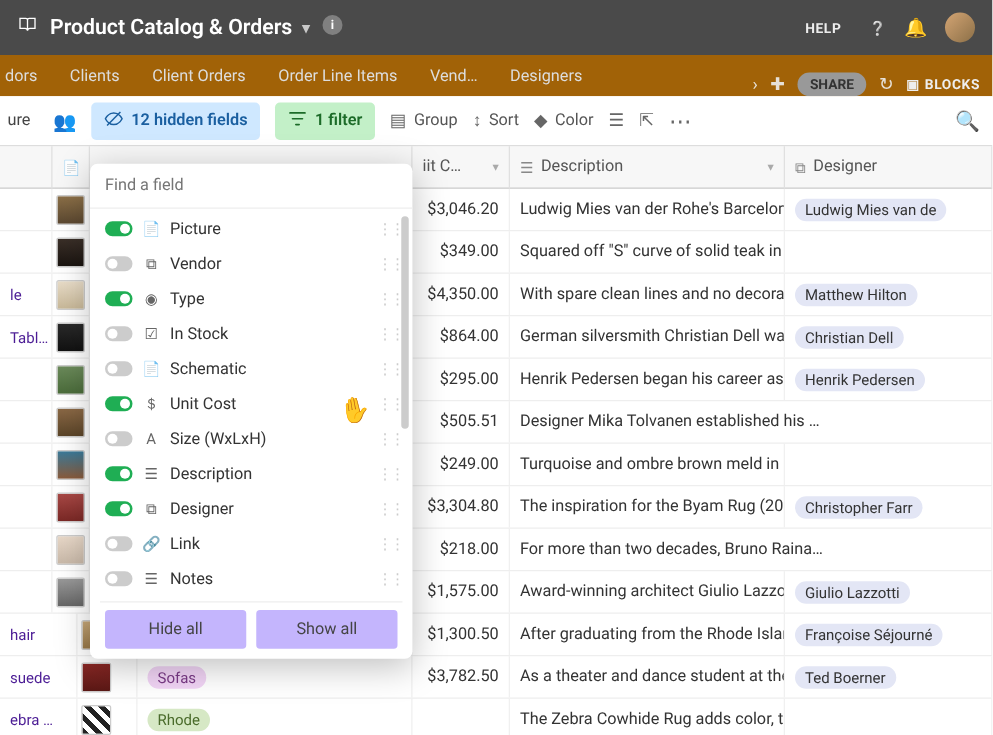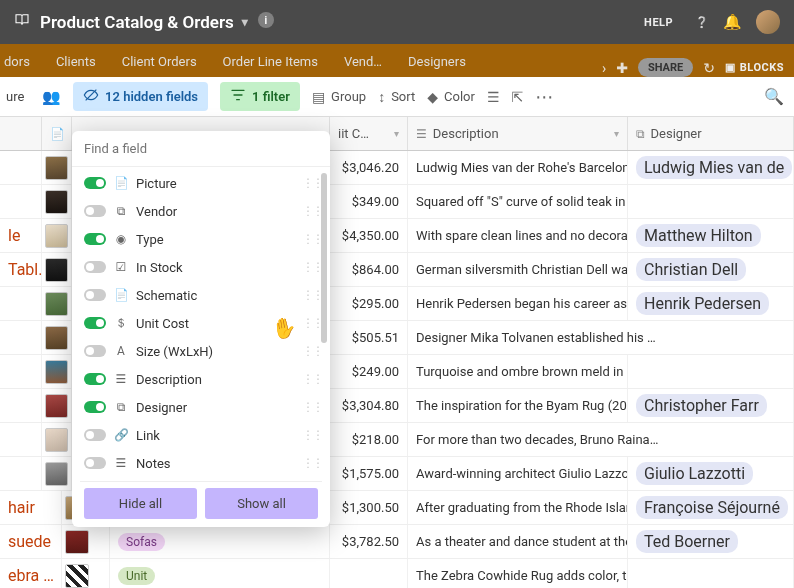--- a/index.html
+++ b/index.html
@@ -36,29 +36,29 @@
   .c-name{width:42px}
   .c-img{width:30px}
   .popup-gap{width:258px}
   .c-cost{width:78px;justify-content:flex-end}
   .c-desc{flex:1;min-width:0}
   .c-des{width:166px}
   
   .rows{}
   .row{height:34px;border-bottom:1px solid #eee;display:flex;align-items:stretch}
   .row .cell{display:flex;align-items:center;padding:0 8px;border-right:1px solid #f0f0f0;font-size:13px;color:#333;overflow:hidden;white-space:nowrap;text-overflow:ellipsis}
-  .row .c-name{width:42px;font-size:16px;color:#c2410c}
+  .row .c-name{width:42px;font-size:12px;color:#4c1d95}
   .row .c-img{width:30px;padding:3px}
   .thumb{width:24px;height:24px;border:1px solid #ccc;border-radius:2px;background:#eee}
   .row .popup-gap{width:258px}
   .row .c-cost{width:78px;justify-content:flex-end}
   .row .c-desc{flex:1;min-width:0}
   .row .c-des{width:166px}
   .row .c-type{display:none}
-  .chip{background:#e3e6f5;border-radius:10px;padding:2px 8px;font-size:16px;color:#333}
+  .chip{background:#e3e6f5;border-radius:10px;padding:2px 8px;font-size:12px;color:#333}
   .type-chip{border-radius:10px;padding:2px 8px;font-size:12px}
   .type-sofas{background:#f1d4f5;color:#7a3a86}
   .type-rugs{background:#d6e8c5;color:#4a6b2b}
   
   .field-popup{position:absolute;left:72px;top:131px;width:258px;background:#fff;border-radius:6px;box-shadow:0 6px 28px rgba(0,0,0,.25);z-index:50;padding-bottom:6px}
   .fp-search{padding:10px 12px;border-bottom:1px solid #eee}
   .fp-search input{border:none;outline:none;width:100%;font-size:13px;color:#666}
   .fp-list{position:relative;max-height:310px;overflow:hidden;padding:2px 4px 2px 8px}
   .fp-item{display:flex;align-items:center;gap:8px;height:28px;padding:0 4px;border-radius:3px;cursor:pointer;position:relative}
   .grip{margin-left:auto;color:#ccc;font-size:12px;letter-spacing:-2px}
@@ -340,21 +340,21 @@
       <div class="cell c-des">
         <span class="chip">Ted Boerner</span>
       </div>
     </div>
     <div class="row below">
       <div class="cell c-name">ebra …</div>
       <div class="cell c-img">
         <div class="thumb t13"></div>
       </div>
       <div class="cell c-type">
-        <span class="type-chip type-rugs">Unit</span>
+        <span class="type-chip type-rugs">Rhode</span>
       </div>
       <div class="cell c-cost"></div>
       <div class="cell c-desc">The Zebra Cowhide Rug adds color, text…</div>
       <div class="cell c-des"></div>
     </div>
   </div>
 
 <div class="field-popup">
   <div class="fp-search">
     <input placeholder="Find a field" style="">

